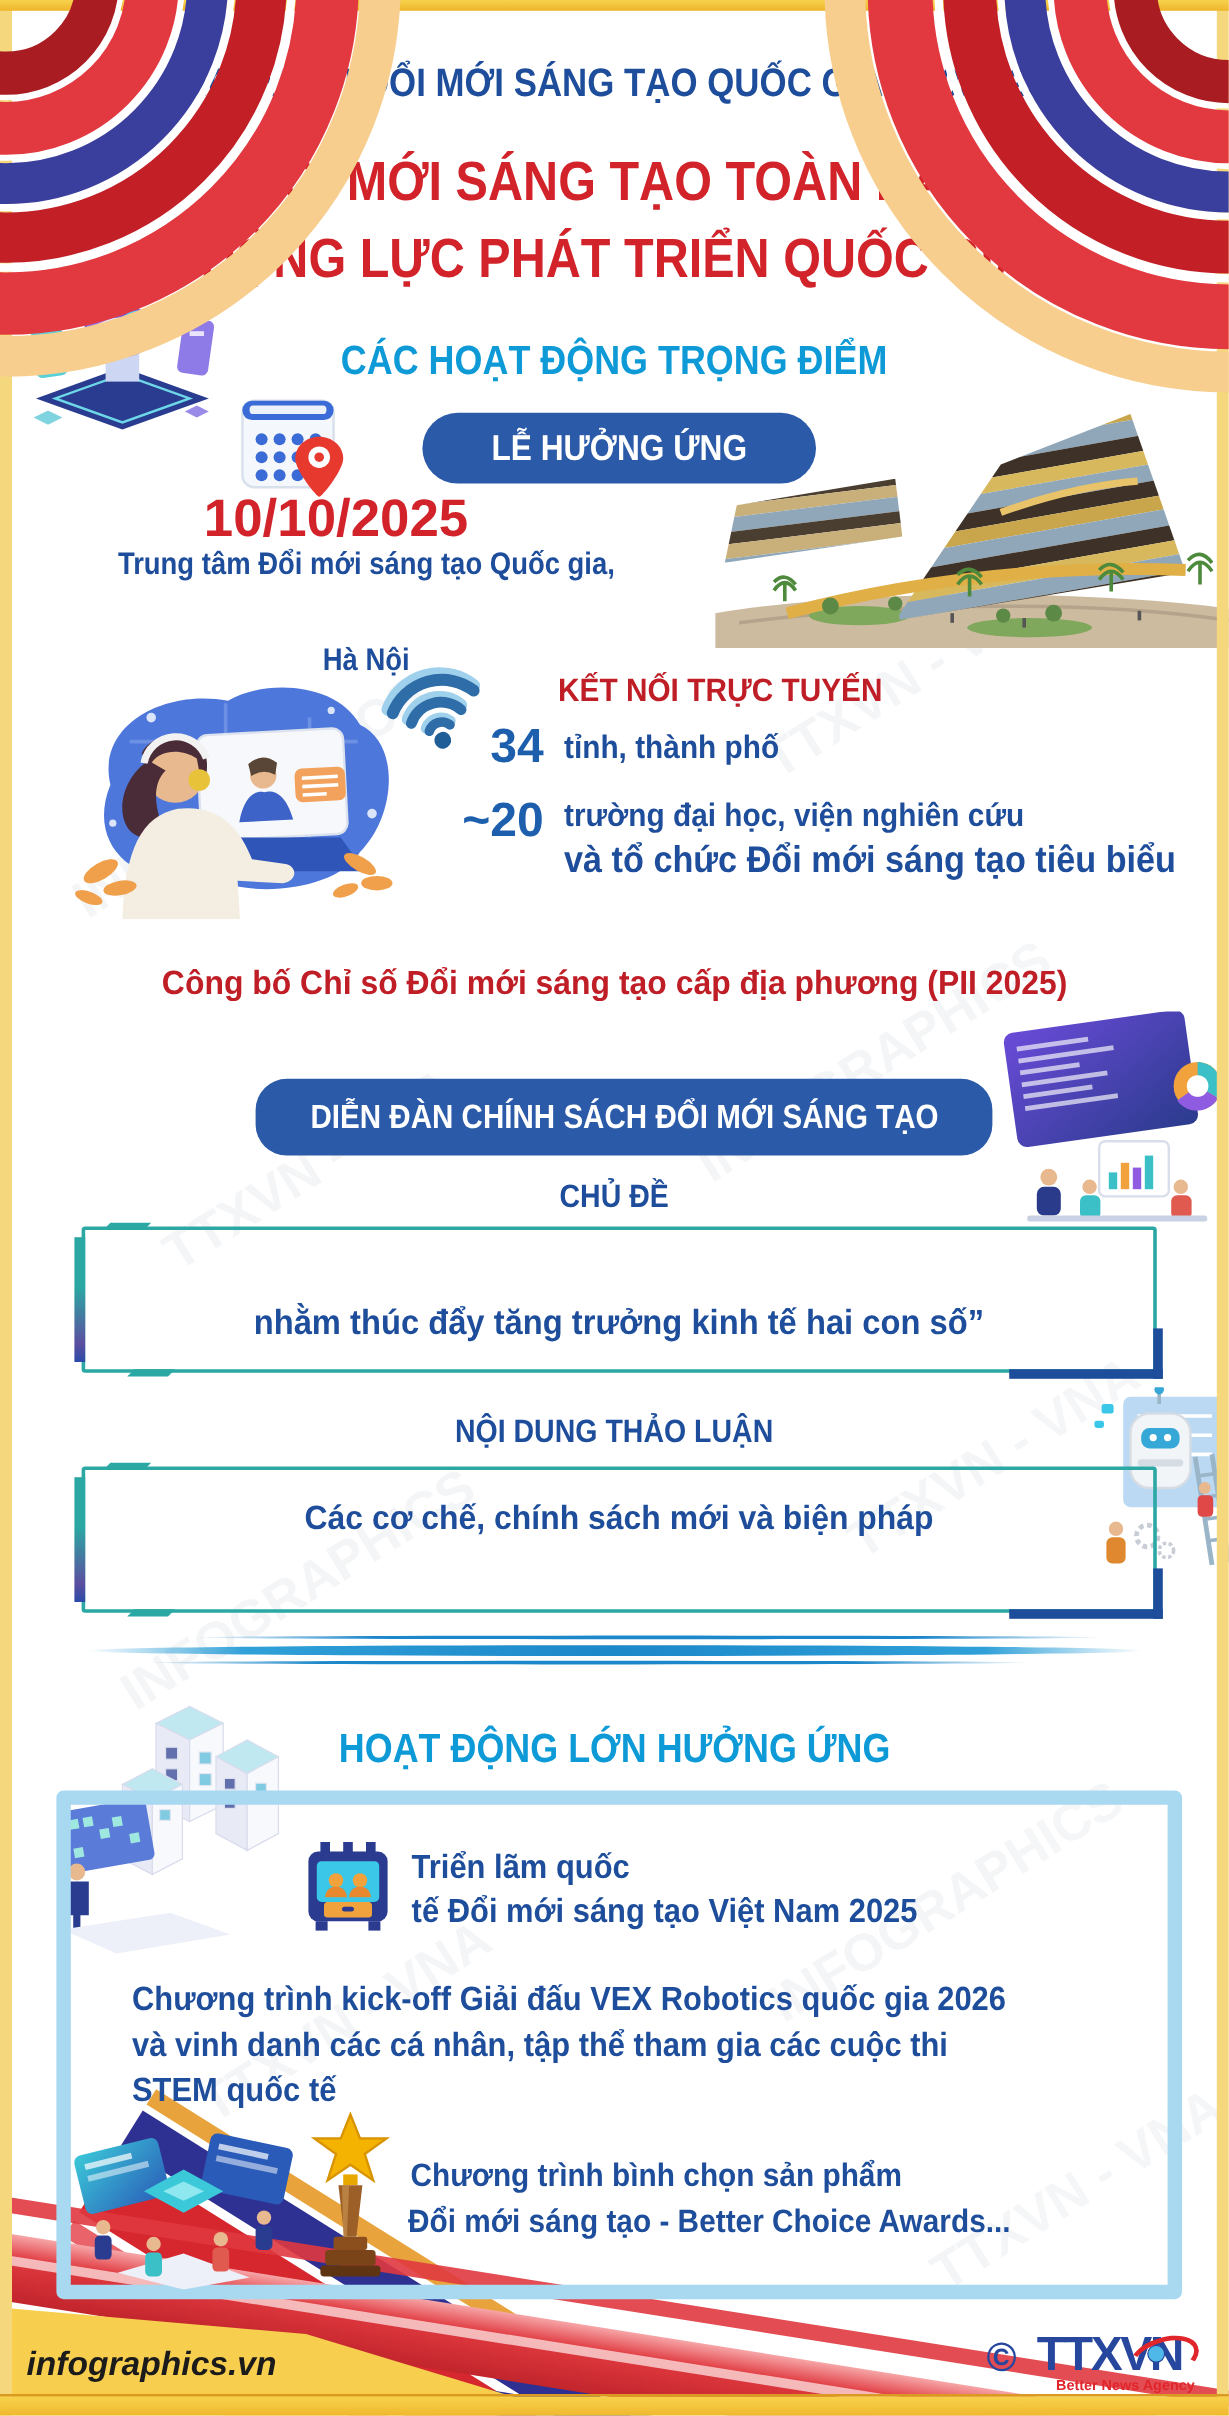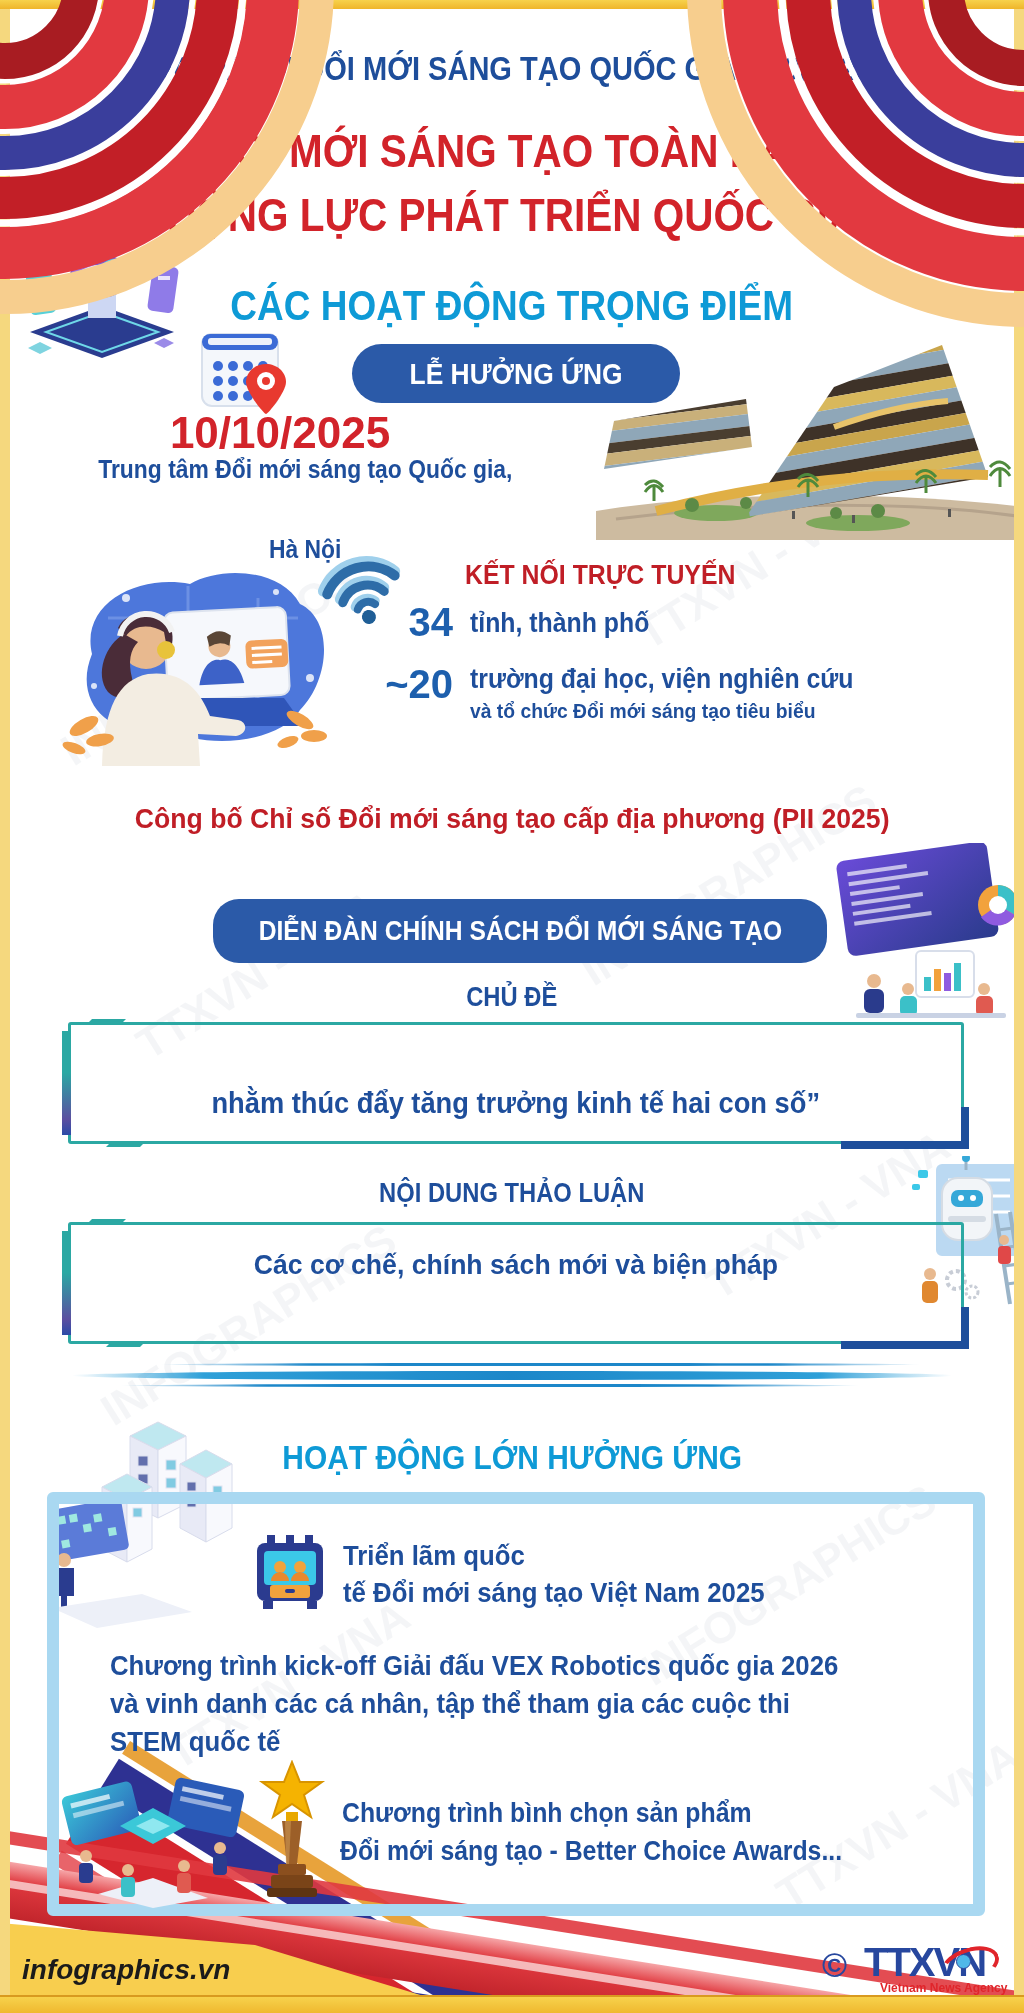--- a/index.html
+++ b/index.html
@@ -76,21 +76,21 @@
 <div class="abs ctr z4 b blue" style="top:50px;font-size:33px;">
   <span class="cnd">NGÀY HỘI ĐỔI MỚI SÁNG TẠO QUỐC GIA 1/10/2025</span>
 </div>
 <div class="abs ctr z4 b red" style="top:124px;font-size:46px;">
   <span class="cnd">ĐỔI MỚI SÁNG TẠO TOÀN DÂN</span>
 </div>
 <div class="abs ctr z4 b red" style="top:188px;font-size:46px;">
   <span class="cnd">ĐỘNG LỰC PHÁT TRIỂN QUỐC GIA</span>
 </div>
 
-<div class="abs ctr z4 b cyan" style="top:282px;font-size:42px;">
+<div class="abs ctr z4 b cyan" style="top:282px;font-size:34px;">
   <span class="cnd">CÁC HOẠT ĐỘNG TRỌNG ĐIỂM</span>
 </div>
 
 <svg class="abs z2" style="left:12px;top:238px;" width="180" height="125" viewBox="0 0 180 125">
   <polygon points="90,68 162,94 90,120 18,94" fill="#2A3C8F"></polygon>
   <polygon points="90,74 146,94 90,114 34,94" fill="none" stroke="#6FD8E8" stroke-width="2"></polygon>
   <rect x="76" y="52" width="28" height="28" fill="#CDD7F3"></rect>
   <g>
     <ellipse cx="88" cy="38" rx="30" ry="22" fill="#7B5CD6"></ellipse>
     <ellipse cx="74" cy="36" rx="14" ry="12" fill="#9B6FE0"></ellipse>
@@ -259,21 +259,21 @@
 
 <div class="abs z4 b" style="left:395px;top:600px;width:58px;text-align:right;font-size:40px;color:#1D5FAD;">34</div>
 <div class="abs z4 b blue" style="left:470px;top:608px;font-size:27px;">
   <span class="cndL">tỉnh, thành phố</span>
 </div>
 
 <div class="abs z4 b" style="left:370px;top:662px;width:83px;text-align:right;font-size:40px;color:#1D5FAD;">~20</div>
 <div class="abs z4 b blue" style="left:470px;top:664px;font-size:27px;">
   <span class="cndL">trường đại học, viện nghiên cứu</span>
 </div>
-<div class="abs z4 b blue" style="left:470px;top:699px;font-size:21px;text-align:center;">
+<div class="abs z4 b blue" style="left:470px;top:699px;font-size:31px;text-align:center;">
   <span class="cndL">và tổ chức Đổi mới sáng tạo tiêu biểu</span>
 </div>
 
 <div class="abs ctr z4 b" style="top:803px;font-size:28px;color:#C01E26;">
   <span style="display:inline-block;transform:scaleX(.95);white-space:nowrap;">Công bố Chỉ số Đổi mới sáng tạo cấp địa phương (PII 2025)</span>
 </div>
 
 <div class="abs z4 pill b" style="left:213px;top:899px;width:614px;height:64px;line-height:64px;border-radius:26px;font-size:28px;">
   <span class="cnd">DIỄN ĐÀN CHÍNH SÁCH ĐỔI MỚI SÁNG TẠO</span>
 </div>
@@ -538,14 +538,14 @@
 
 <div class="abs z7 b" style="left:22px;top:1954px;font-size:28px;font-style:italic;color:#1B1B1B;">infographics.vn</div>
 
 <div class="abs z7 goldbar" style="left:0;top:1995px;width:1024px;height:18px;border-top:2px solid #D99A1F;"></div>
 
 <div class="abs z7" style="left:822px;top:1940px;width:190px;height:55px;">
   <span class="abs" style="left:0;top:6px;font-size:34px;font-weight:bold;color:#27479E;">©</span>
   <span class="abs b" style="left:42px;top:0;font-size:40px;color:#27479E;letter-spacing:-2px;">TTXVN</span>
   <span class="abs" style="left:134px;top:14px;width:13px;height:13px;border-radius:50%;background:#4FB8E8;border:1px solid #27479E;"></span>
   <span class="abs" style="left:118px;top:8px;width:52px;height:26px;border:4px solid transparent;border-top-color:#E0252B;border-right-color:#E0252B;border-radius:50%;transform:rotate(-18deg);"></span>
-  <span class="abs b" style="left:58px;top:41px;font-size:12px;color:#E0252B;white-space:nowrap;">Vietnam News Agency</span>
+  <span class="abs b" style="left:58px;top:41px;font-size:12px;color:#E0252B;white-space:nowrap;">Better News Agency</span>
 </div>
 
 </body></html>

